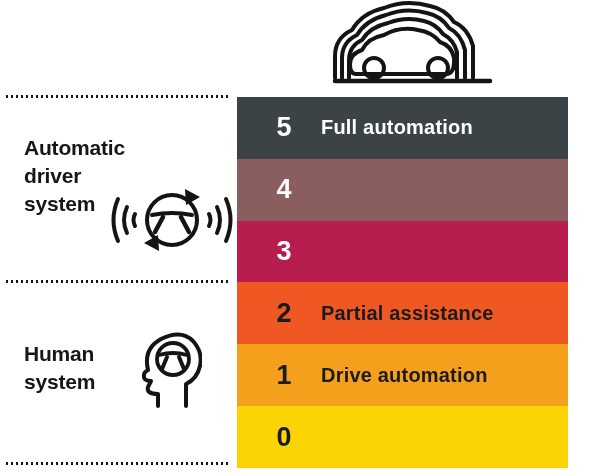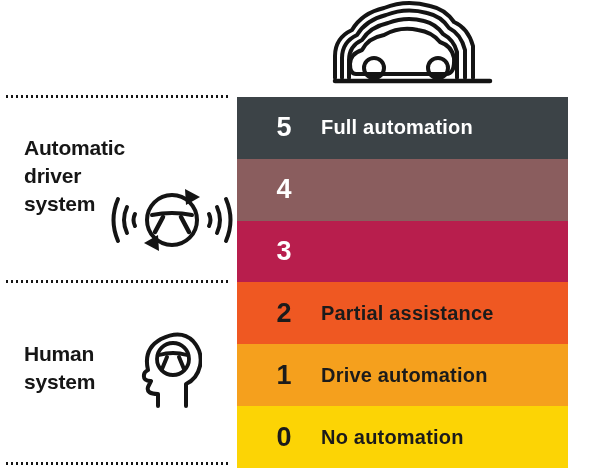--- a/index.html
+++ b/index.html
@@ -117,17 +117,16 @@
     <div class="level-row" style="background: rgb(239, 88, 34); color: rgb(27, 27, 27);">
       <span class="level-num">2</span>
       <span class="level-label">Partial assistance</span>
     </div>
     <div class="level-row" style="background: rgb(245, 160, 29); color: rgb(27, 27, 27);">
       <span class="level-num">1</span>
       <span class="level-label">Drive automation</span>
     </div>
     <div class="level-row" style="background: rgb(252, 212, 5); color: rgb(27, 27, 27);">
       <span class="level-num">0</span>
-      <span class="level-label">No automation</span>
     </div>
   </div>
 
 </div>
 
 </body></html>

